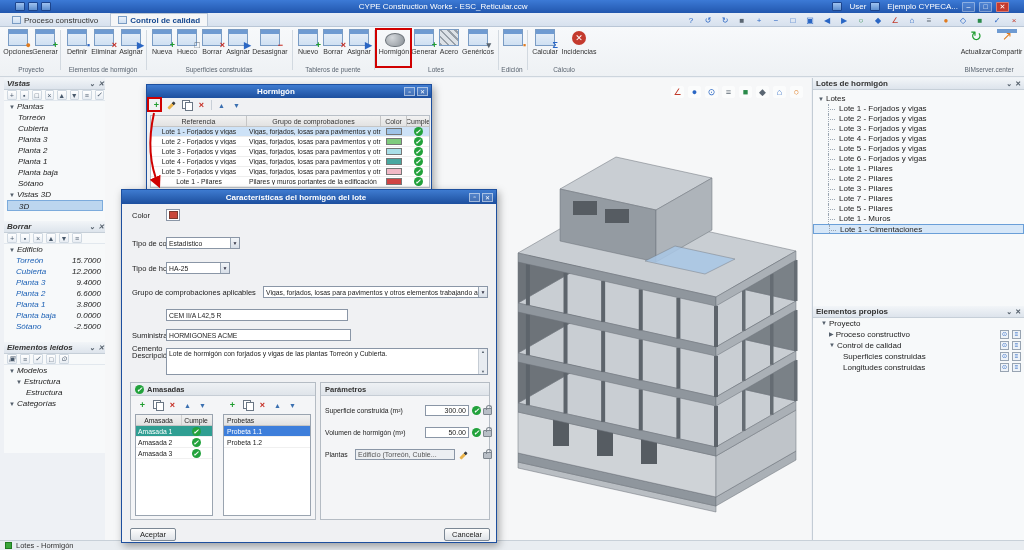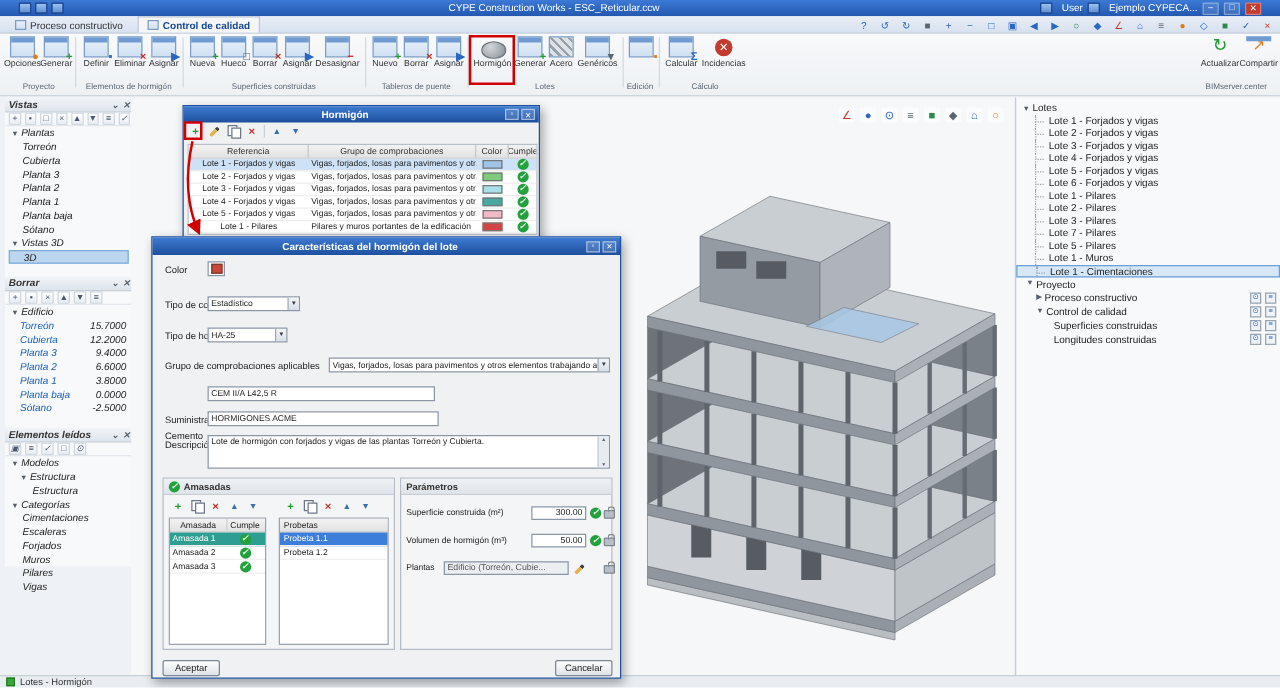--- a/index.html
+++ b/index.html
@@ -412,29 +412,20 @@
     <span class="sic">▣</span>
         <span class="sic">≡</span>
         <span class="sic">✓</span>
         <span class="sic">□</span>
         <span class="sic">⊙</span>
       </div>
     <div class="troot"><span class="exp">▼</span><span>Modelos</span></div>
     <div class="titem" style="padding-left:12px;"><span class="exp">▼</span><span>Estructura</span></div>
     <div class="titem" style="padding-left:22px;">Estructura</div>
     <div class="troot"><span class="exp">▼</span><span>Categorías</span></div>
-    <div>
-
-    <div class="titem">Cimentaciones</div>
-        <div class="titem">Escaleras</div>
-        <div class="titem">Forjados</div>
-        <div class="titem">Muros</div>
-        <div class="titem">Pilares</div>
-        <div class="titem">Vigas</div>
-      </div>
   </div>
 
   <div class="abs canvas">
     <svg id="bsvg" width="706" height="462" viewBox="0 0 706 462">
         <polygon points="413,384 611,428 611,434 413,390" fill="#b9bec3" stroke="#6b7178" stroke-width="0.5"></polygon>
         <polygon points="413,375 611,419 691,373 493,329" fill="#c9ced3" stroke="#6b7178" stroke-width="0.5"></polygon>
         <polygon points="413,375 611,419 611,428 413,384" fill="#8f969d" stroke="#6b7178" stroke-width="0.5"></polygon>
         <polygon points="611,419 691,373 691,382 611,428" fill="#aab0b6" stroke="#6b7178" stroke-width="0.5"></polygon>
         <polygon points="413,334 611,378 611,419 413,375" fill="#cfd3d7" stroke="#6b7178" stroke-width="0.5"></polygon>
         <polygon points="611,378 691,332 691,373 611,419" fill="#bfc4c9" stroke="#6b7178" stroke-width="0.5"></polygon>
@@ -500,38 +491,50 @@
         <span class="ci" style="color: rgb(42, 102, 196);">⊙</span>
         <span class="ci" style="color: rgb(90, 102, 114);">≡</span>
         <span class="ci" style="color: rgb(42, 138, 74);">■</span>
         <span class="ci" style="color: rgb(90, 102, 114);">◆</span>
         <span class="ci" style="color: rgb(42, 102, 196);">⌂</span>
         <span class="ci" style="color: rgb(224, 123, 31);">○</span>
       </div>
   </div>
 
   <div class="abs rpanel">
+    <div class="ph">
+        <span>Lotes de hormigón</span>
+        <span class="sp"></span>
+        <span class="phic">⌄</span>
+        <span class="phic">✕</span>
+      </div>
     <div class="troot" style="margin-top:3px;"><span class="exp">▼</span><span>Lotes</span></div>
     <div>
 
     <div class="lote">Lote 1 - Forjados y vigas</div>
         <div class="lote">Lote 2 - Forjados y vigas</div>
         <div class="lote">Lote 3 - Forjados y vigas</div>
         <div class="lote">Lote 4 - Forjados y vigas</div>
         <div class="lote">Lote 5 - Forjados y vigas</div>
         <div class="lote">Lote 6 - Forjados y vigas</div>
         <div class="lote">Lote 1 - Pilares</div>
         <div class="lote">Lote 2 - Pilares</div>
         <div class="lote">Lote 3 - Pilares</div>
         <div class="lote">Lote 7 - Pilares</div>
         <div class="lote">Lote 5 - Pilares</div>
         <div class="lote">Lote 1 - Muros</div>
         <div class="lote sel">Lote 1 - Cimentaciones</div>
       </div>
 
+    <div class="ph" style="margin-top:72px;">
+        <span>Elementos propios</span>
+        <span class="sp"></span>
+        <span class="phic">⌄</span>
+        <span class="phic">✕</span>
+      </div>
     <div class="prow">
         <span class="exp">▼</span>
         <span>Proyecto</span>
         <span class="sp"></span>
       </div>
     <div class="prow" style="padding-left:16px;">
         <span class="exp">▶</span>
         <span>Proceso constructivo</span>
         <span class="sp"></span>
         <span class="mini2">⊙</span>

